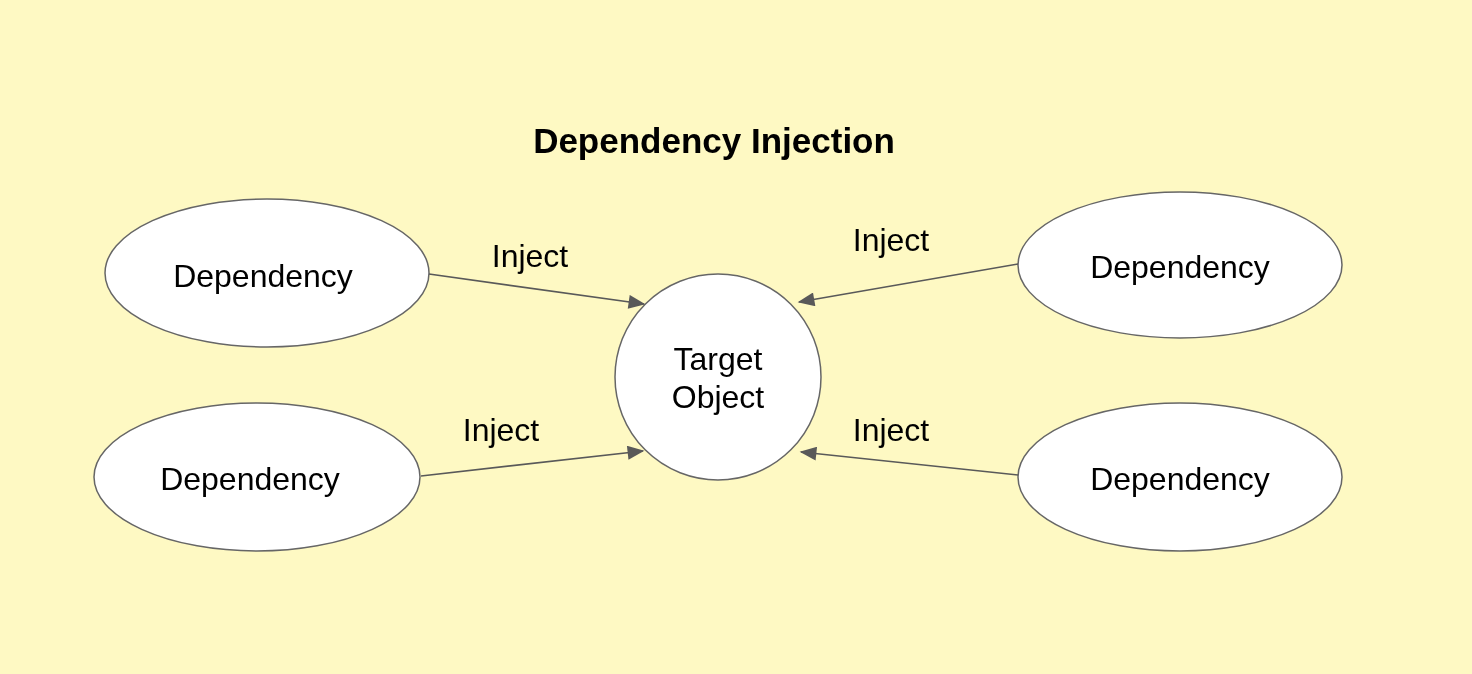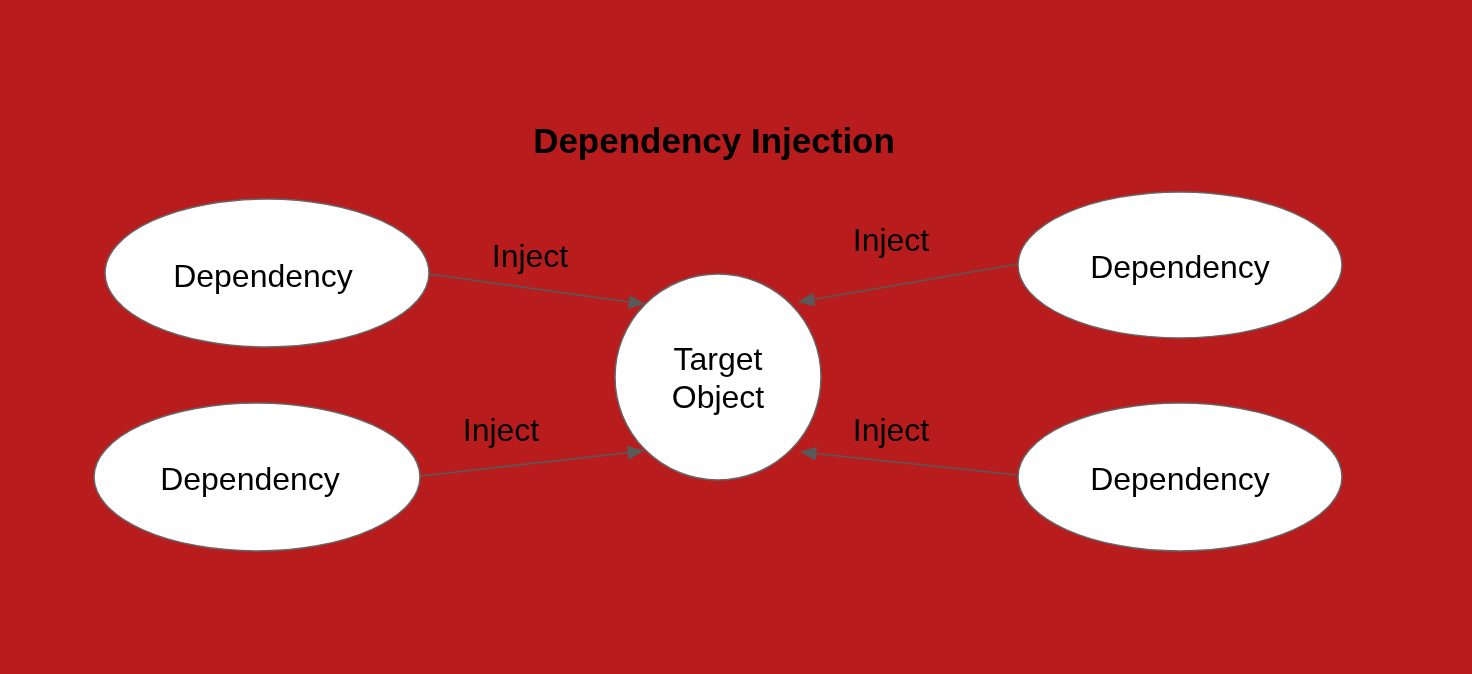--- a/index.html
+++ b/index.html
@@ -4,21 +4,21 @@
 <style>
   html, body {
     margin: 0;
     padding: 0;
     background: #ffffff;
   }
   .stage {
     position: relative;
     width: 1472px;
     height: 674px;
-    background: #b91c1c;
+    background: #fef9c3;
     overflow: hidden;
   }
   svg {
     display: block;
   }
   text {
     font-family: "Liberation Sans", sans-serif;
     fill: #000000;
   }
   .node-shape {

